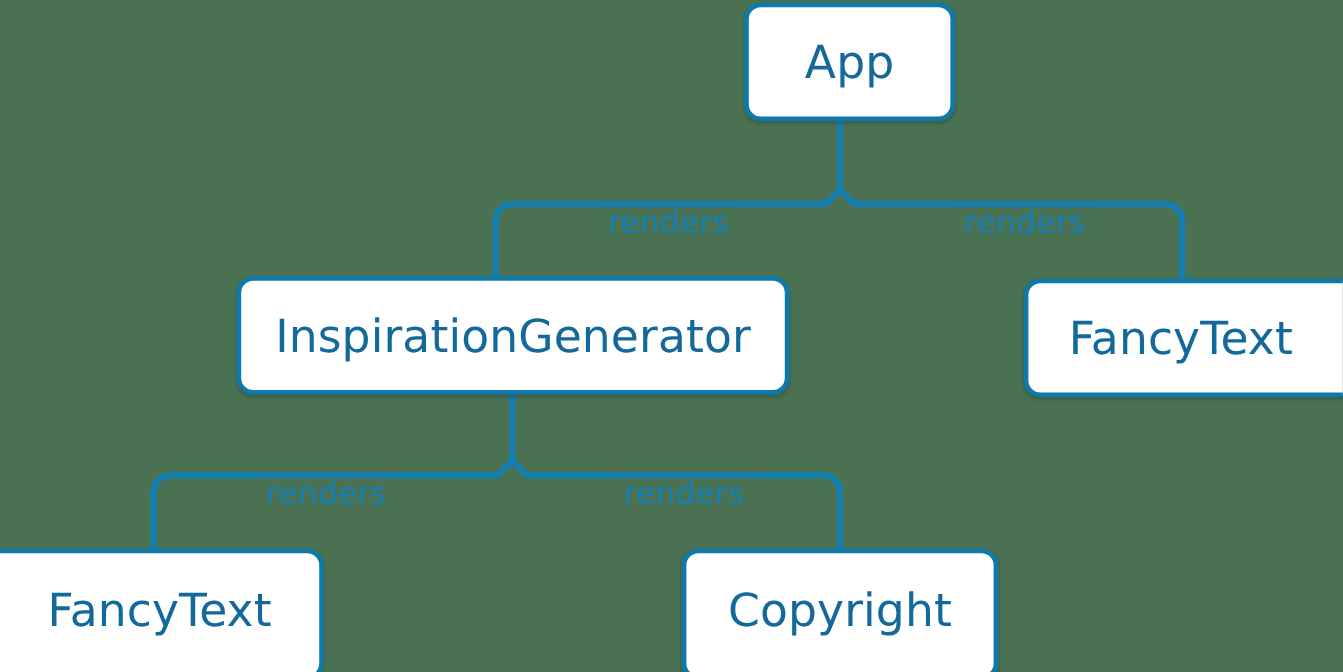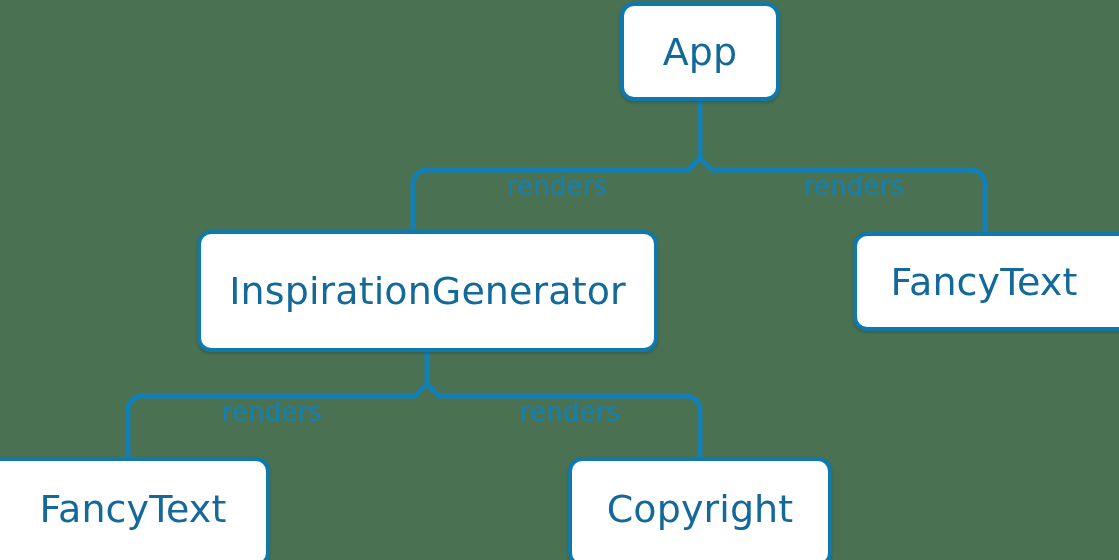--- a/index.html
+++ b/index.html
@@ -72,25 +72,25 @@
       <path d="M700,158 L712,170 L971,170 A14,14 0 0 1 985,184 L985,232"></path>
 
       <path d="M427,329 L427,384"></path>
 
       <path d="M427,384 L415,396 L142,396 A14,14 0 0 0 128,410 L128,457"></path>
 
       <path d="M427,384 L439,396 L686,396 A14,14 0 0 1 700,410 L700,457"></path>
     </g>
   </svg>
 
-  <div class="node" style="left:620px; top:2px; width:160px; height:99px;">
+  <div class="node" style="left:620px; top:2px; width:176px; height:99px;">
     <span>App</span>
   </div>
 
-  <div class="node" style="left:197px; top:230px; width:461px; height:122px;">
+  <div class="node" style="left:197px; top:230px; width:461px; height:99px;">
     <span>InspirationGenerator</span>
   </div>
 
   <div class="node" style="left:853px; top:232px; width:280px; height:99px;">
     <span style="margin-left:-18px;">FancyText</span>
   </div>
 
   <div class="node" style="left:-14px; top:457px; width:284px; height:110px;">
     <span style="margin-top:-6px; margin-left:10px;">FancyText</span>
   </div>

